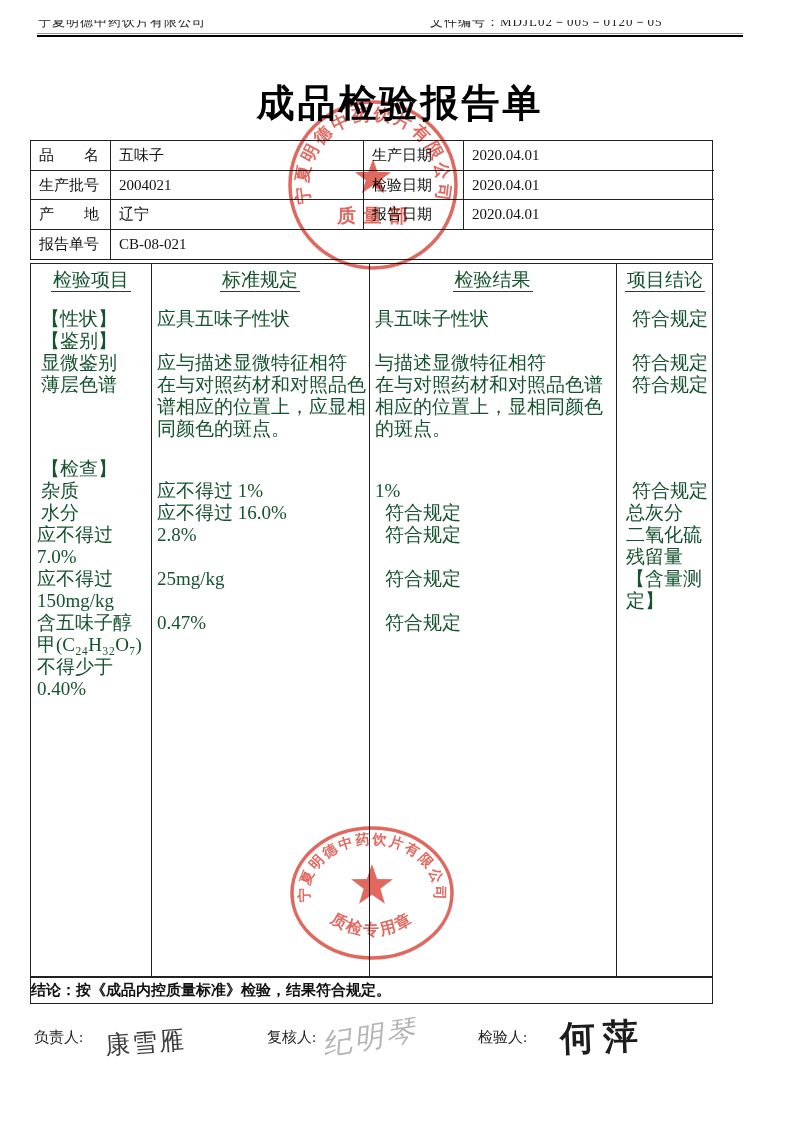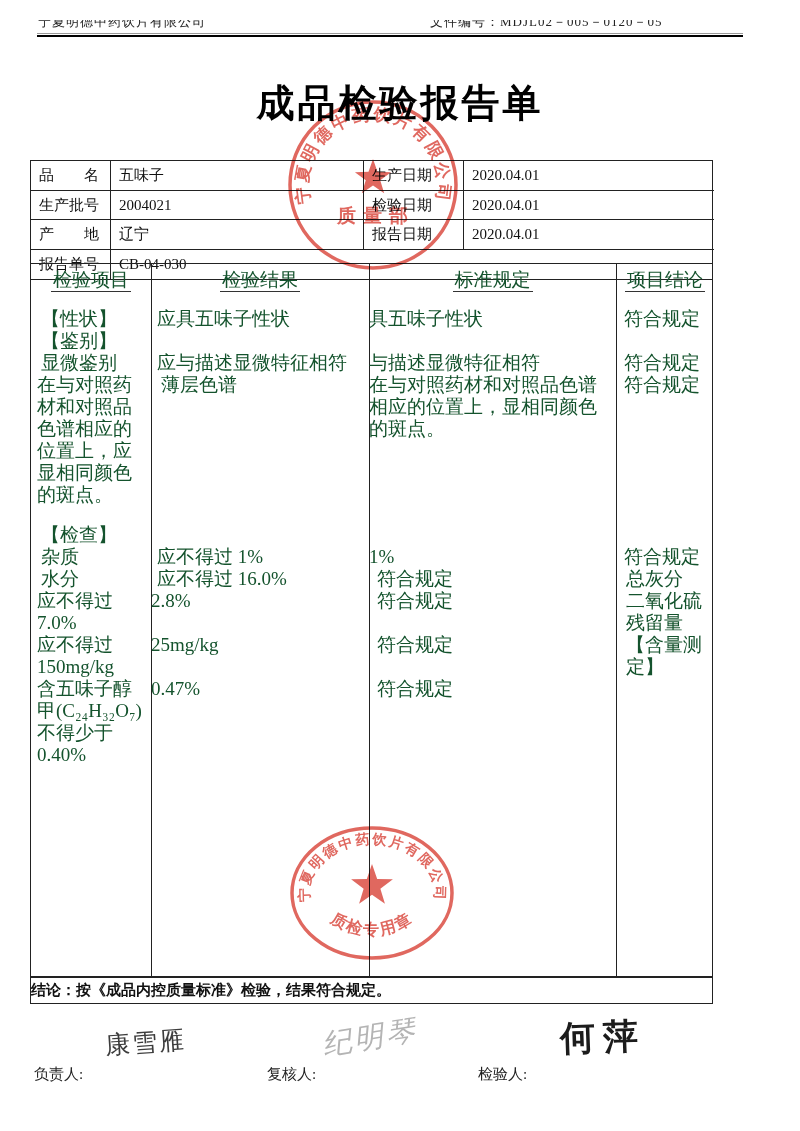--- a/index.html
+++ b/index.html
@@ -14,51 +14,51 @@
   .rule-thin { position:absolute; left:37px; top:33px; width:706px; height:1px; background:#9a9a9a; }
   .rule-bold { position:absolute; left:37px; top:35px; width:706px; height:2px; background:#000; }
 
   
   .title { position:absolute; left:0; top:78px; width:800px; text-align:center;
            font-size:38px; font-weight:bold; letter-spacing:3px; color:#000; }
 
   
   .info-grid { position:absolute; left:30px; top:140px; width:683px;
                display:grid; grid-template-columns:80px 253px 100px 250px;
-               grid-auto-rows:29.5px; border:1.5px solid #222; background:transparent;margin-top:20px; }
+               grid-auto-rows:29.5px; border:1.5px solid #222; background:transparent; }
   .icell { font-size:15px; line-height:28px; padding-left:8px;
            border-right:1px solid #222; border-bottom:1px solid #222; white-space:nowrap; }
   .icell.no-r { border-right:none; }
   .icell.no-b { border-bottom:none; }
   .i-wide { grid-column:2 / 5; }
   .i-label { letter-spacing:0; }
 
   
   .main-table { position:absolute; left:30px; top:263px; width:683px; height:714px;
                 border:1.5px solid #222; }
   .colline { position:absolute; top:0; width:1px; height:100%; background:#222; }
   .results-grid { position:absolute; left:0; top:0; width:100%;
                   display:grid; grid-template-columns:120px 218px 247px 98px; }
   .rcell { font-size:19px; line-height:22px; color:#14532d; }
   .rhead { height:30px; padding-top:5px; text-align:center; }
   .rhead .u { border-bottom:1px solid #333; padding:0 2px 1px 2px; }
   .c-item { padding-left:10px; }
   .c-std  { padding-left:6px; padding-right:1px; }
-  .c-res  { padding-left:0; padding-right:1px; }
-  .c-conc { padding-left:8px; }
+  .c-res  { padding-left:6px; padding-right:1px; }
+  .c-conc { padding-left:16px; }
   .rspacer { grid-column:1 / -1; }
 
   
   .conclusion-box { position:absolute; left:30px; top:977px; width:683px; height:27px;
                     border:1.5px solid #222; font-size:15px; font-weight:600;
                     line-height:24px; padding-left:0; }
 
   
   .sig-row { position:absolute; left:0; top:1020px; width:800px; height:70px; font-size:15px; }
-  .sig-label { position:absolute; top:8px; color:#222;margin-top:37px; }
+  .sig-label { position:absolute; top:8px; color:#222; }
   .sig-name { position:absolute; font-family:"DejaVu Serif","Liberation Serif",serif; }
   .sig-1 { left:105px; top:6px; font-size:25px; color:#3c3c3c; transform:rotate(-4deg); letter-spacing:2px; }
   .sig-2 { left:322px; top:-2px; font-size:29px; color:#b4b4b4; font-style:italic; transform:rotate(-9deg); letter-spacing:3px; }
   .sig-3 { left:560px; top:-6px; font-size:35px; font-weight:bold; color:#1c1c1c; transform:rotate(-2deg); letter-spacing:8px; }
 
   
   .stamp { position:absolute; opacity:.82; mix-blend-mode:multiply; pointer-events:none; }
   .stamp-top { left:286px; top:98px; width:174px; height:174px; }
   .stamp-bottom { left:288px; top:824px; width:168px; height:140px; }
   .s-ring { fill:none; stroke:#d9463c; stroke-width:3.5; }
@@ -91,47 +91,47 @@
       <div class="icell i-dvalue no-r">2020.04.01</div>
       <div class="icell i-label">生产批号</div>
       <div class="icell i-value">2004021</div>
       <div class="icell i-dlabel">检验日期</div>
       <div class="icell i-dvalue no-r">2020.04.01</div>
       <div class="icell i-label">产　　地</div>
       <div class="icell i-value">辽宁</div>
       <div class="icell i-dlabel">报告日期</div>
       <div class="icell i-dvalue no-r">2020.04.01</div>
       <div class="icell i-label no-b">报告单号</div>
-      <div class="icell i-wide no-r no-b">CB-04-030</div>
+      <div class="icell i-wide no-r no-b">CB-08-021</div>
     </div>
 
   <div class="main-table">
     <div class="colline" style="left:120px"></div>
     <div class="colline" style="left:338px"></div>
     <div class="colline" style="left:585px"></div>
     <div class="results-grid" id="results-grid">
         <div class="rcell rhead"><span class="u">检验项目</span></div>
+        <div class="rcell rhead"><span class="u">标准规定</span></div>
         <div class="rcell rhead"><span class="u">检验结果</span></div>
-        <div class="rcell rhead"><span class="u">标准规定</span></div>
         <div class="rcell rhead"><span class="u">项目结论</span></div>
         <div class="rspacer" style="height:14px"></div>
         <div class="rcell c-item">【性状】</div>
         <div class="rcell c-std">应具五味子性状</div>
         <div class="rcell c-res">具五味子性状</div>
         <div class="rcell c-conc">符合规定</div>
         <div class="rcell c-item">【鉴别】</div>
         <div class="rcell c-std"></div>
         <div class="rcell c-res"></div>
         <div class="rcell c-conc"></div>
         <div class="rcell c-item">显微鉴别</div>
         <div class="rcell c-std">应与描述显微特征相符</div>
         <div class="rcell c-res">与描述显微特征相符</div>
         <div class="rcell c-conc">符合规定</div>
+        <div class="rcell c-item">薄层色谱</div>
         <div class="rcell c-std">在与对照药材和对照品色谱相应的位置上，应显相同颜色的斑点。</div>
-        <div class="rcell c-item">薄层色谱</div>
         <div class="rcell c-res">在与对照药材和对照品色谱相应的位置上，显相同颜色的斑点。</div>
         <div class="rcell c-conc">符合规定</div>
         <div class="rspacer" style="height:18px"></div>
         <div class="rcell c-item">【检查】</div>
         <div class="rcell c-std"></div>
         <div class="rcell c-res"></div>
         <div class="rcell c-conc"></div>
         <div class="rcell c-item">杂质</div>
         <div class="rcell c-std">应不得过 1%</div>
         <div class="rcell c-res">1%</div>

